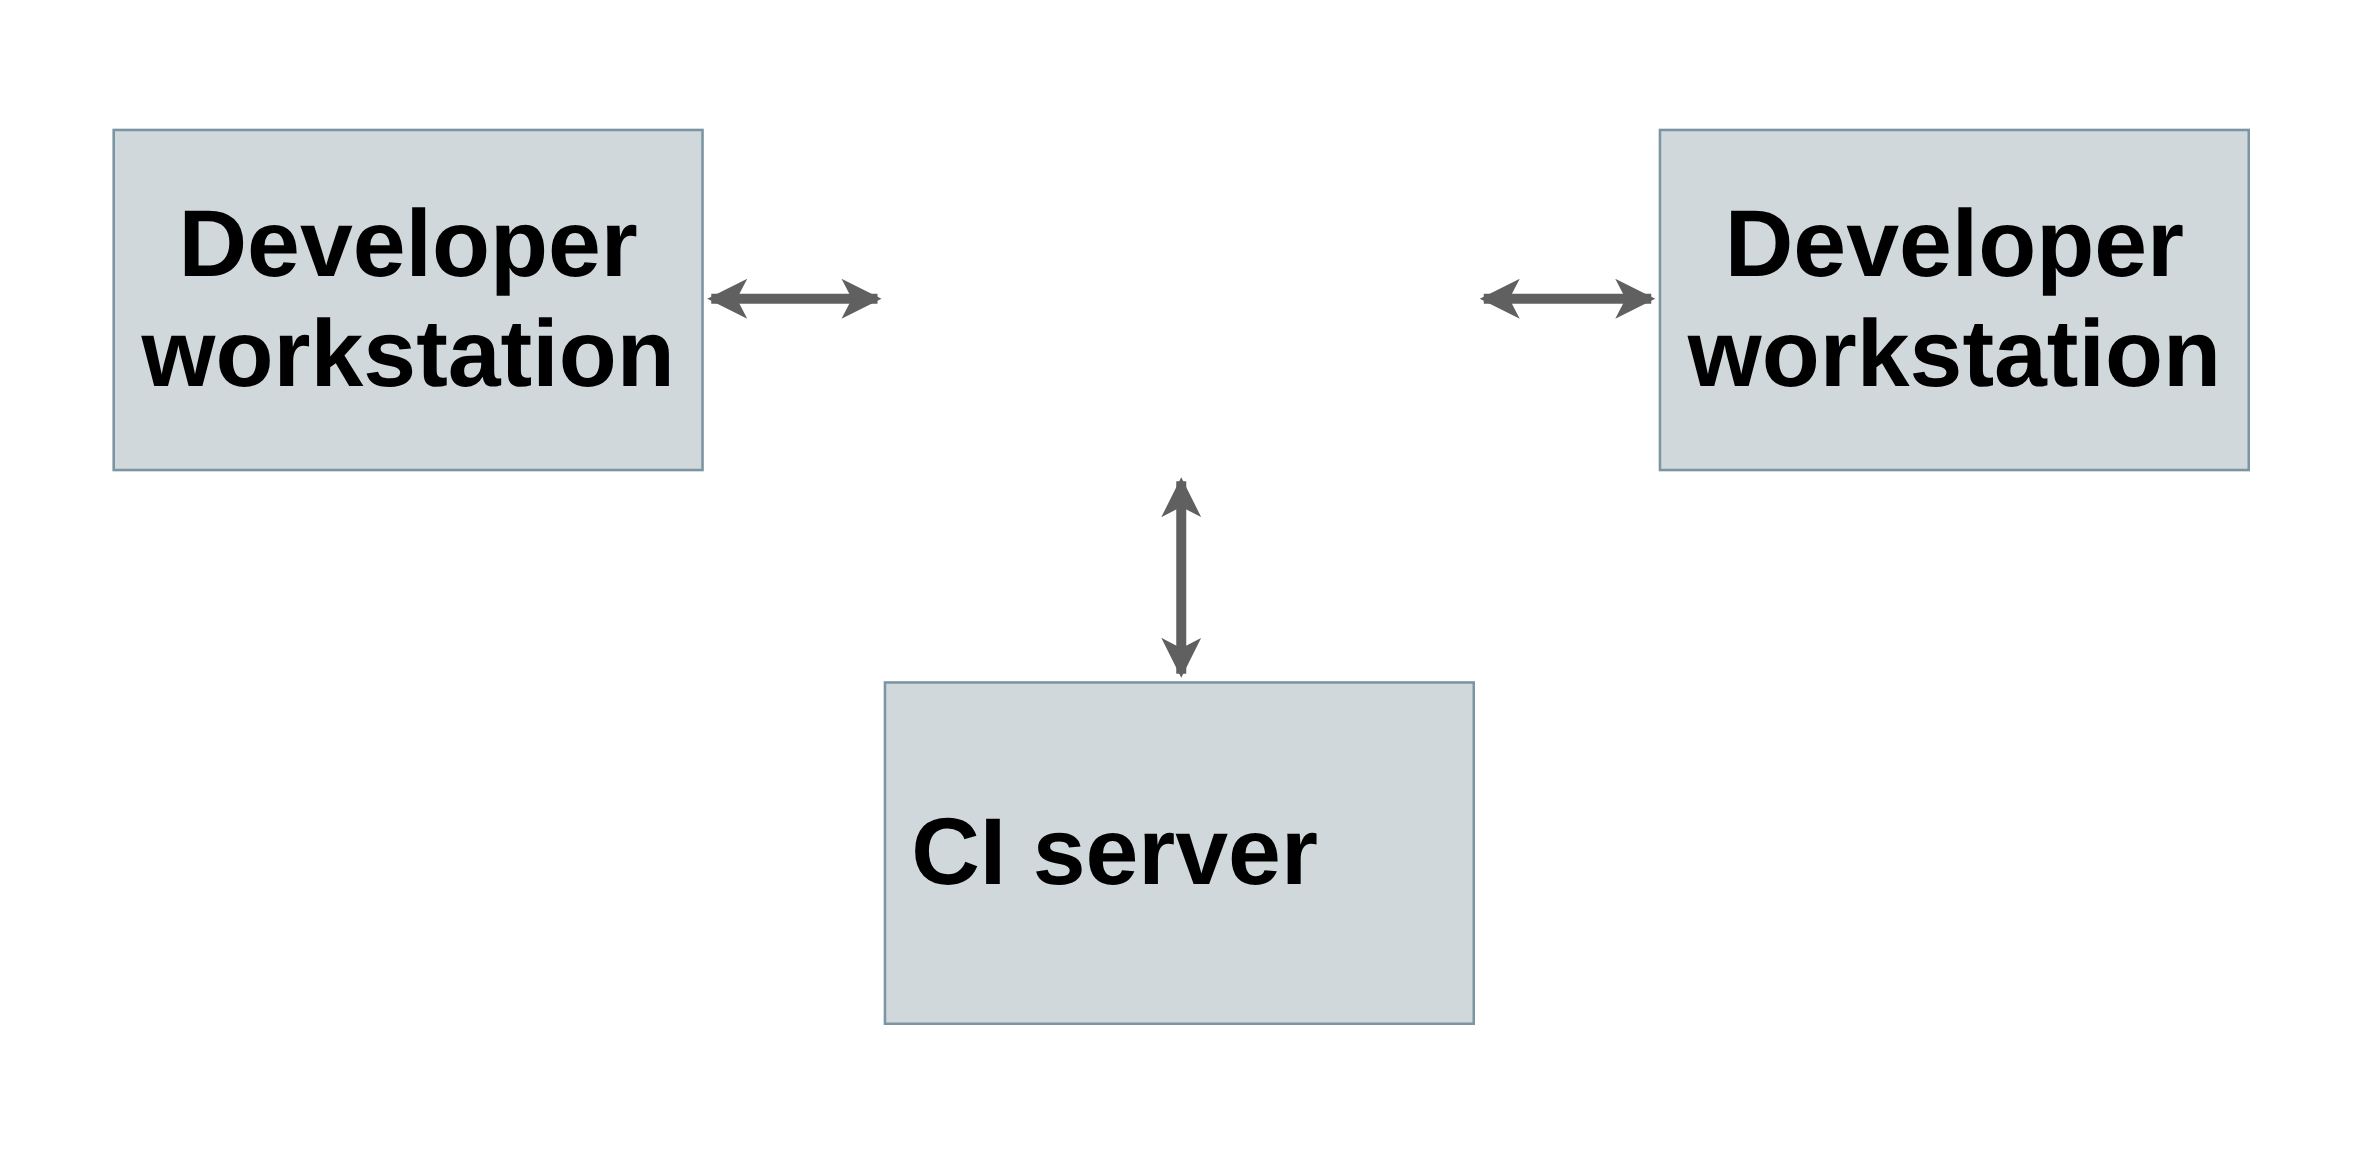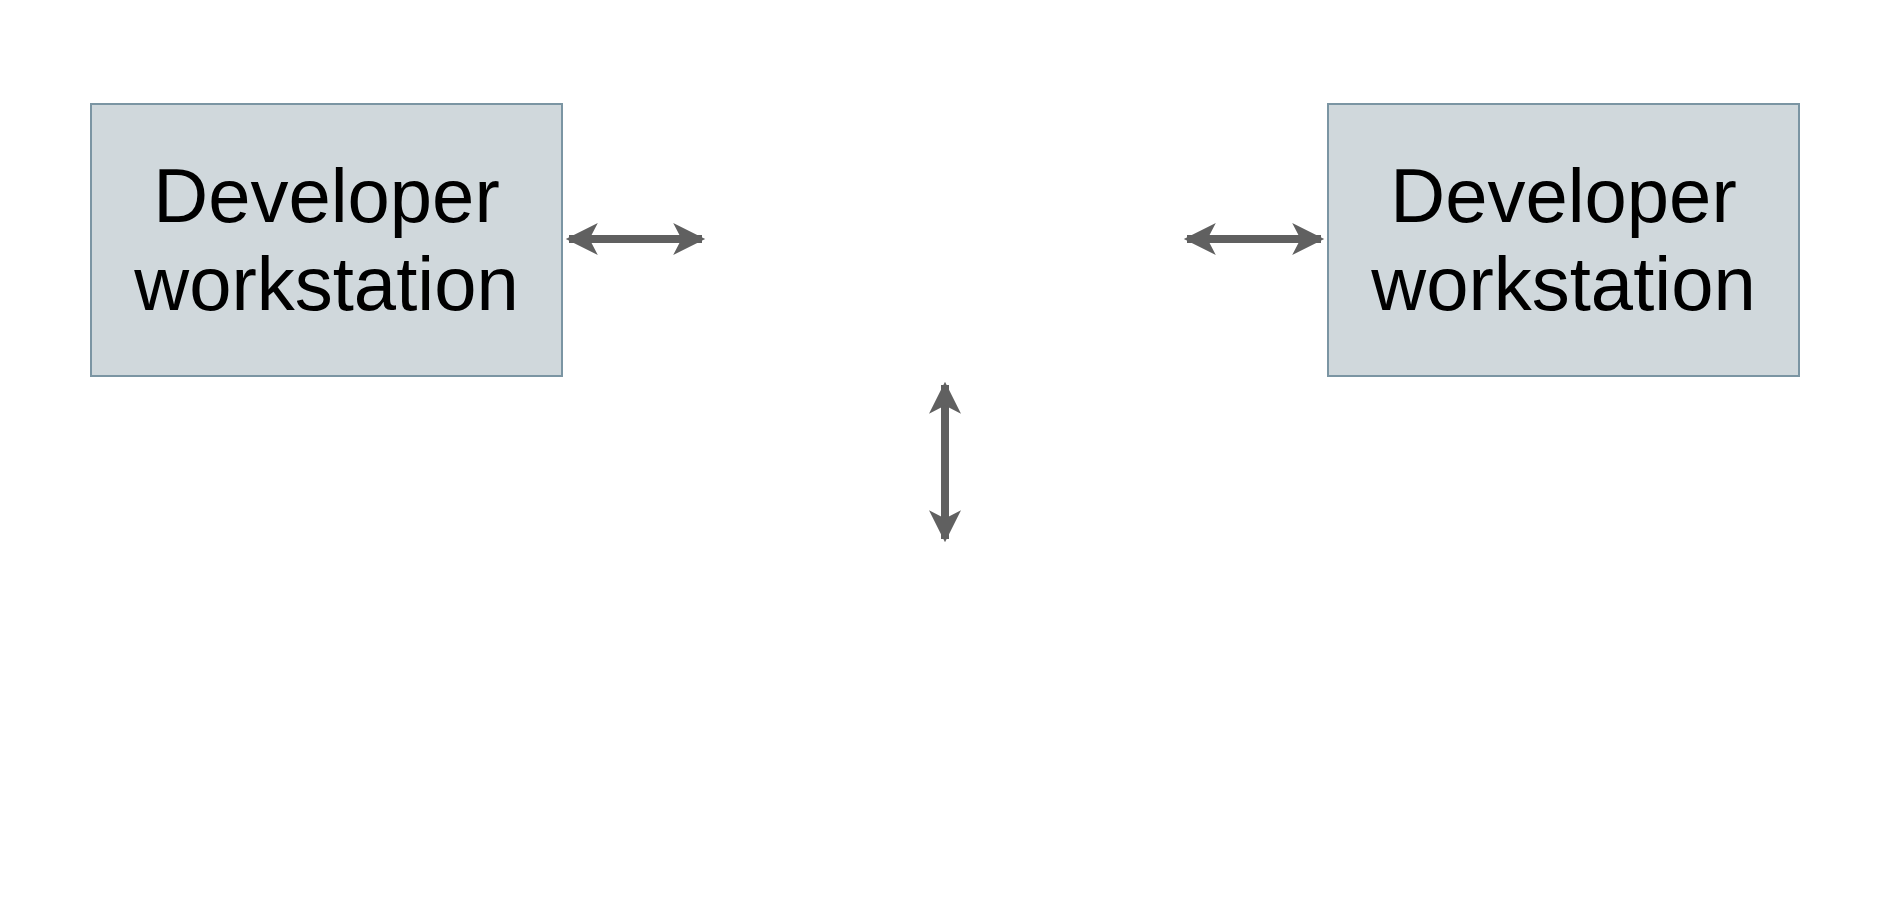--- a/index.html
+++ b/index.html
@@ -23,21 +23,21 @@
   .node {
     position: absolute;
     background: var(--box-fill);
     border: 2px solid var(--box-border);
     display: flex;
     align-items: center;
     text-align: center;
     color: var(--text-color);
     font-size: 76px;
     line-height: 1.16;
-    font-weight: 400;
+    font-weight: 700;
     padding: 16px 20px;
   }
   .node .label { display: block; }
   #node-dev-left   { left: 90px;   top: 103px; width: 473px; height: 274px; }
   #node-cache      { left: 708px;  top: 103px; width: 473px; height: 274px; }
   #node-dev-right  { left: 1327px; top: 103px; width: 473px; height: 274px; }
   #node-ci         { left: 707px;  top: 545px; width: 473px; height: 275px; }
   svg.connectors {
     position: absolute;
     left: 0; top: 0;
@@ -59,20 +59,23 @@
 
   <div class="node" id="node-dev-left">
     <span class="label">Developer workstation</span>
   </div>
 
 
   <div class="node" id="node-dev-right">
     <span class="label">Developer workstation</span>
   </div>
 
+  <div class="node" id="node-ci">
+    <span class="label">CI server</span>
+  </div>
 
   <svg class="connectors" viewBox="0 0 1900 922" xmlns="http://www.w3.org/2000/svg">
     <defs>
       <marker id="barb" viewBox="0 0 10 10" refX="9" refY="5" markerWidth="5" markerHeight="4" orient="auto-start-reverse" markerUnits="strokeWidth">
         <path d="M 0 0 L 10 5 L 0 10 L 2.6 5 Z"></path>
       </marker>
     </defs>
     <line x1="569" y1="239" x2="702" y2="239" marker-start="url(#barb)" marker-end="url(#barb)"></line>
     <line x1="1187" y1="239" x2="1321" y2="239" marker-start="url(#barb)" marker-end="url(#barb)"></line>
     <line x1="945" y1="385" x2="945" y2="539" marker-start="url(#barb)" marker-end="url(#barb)"></line>

